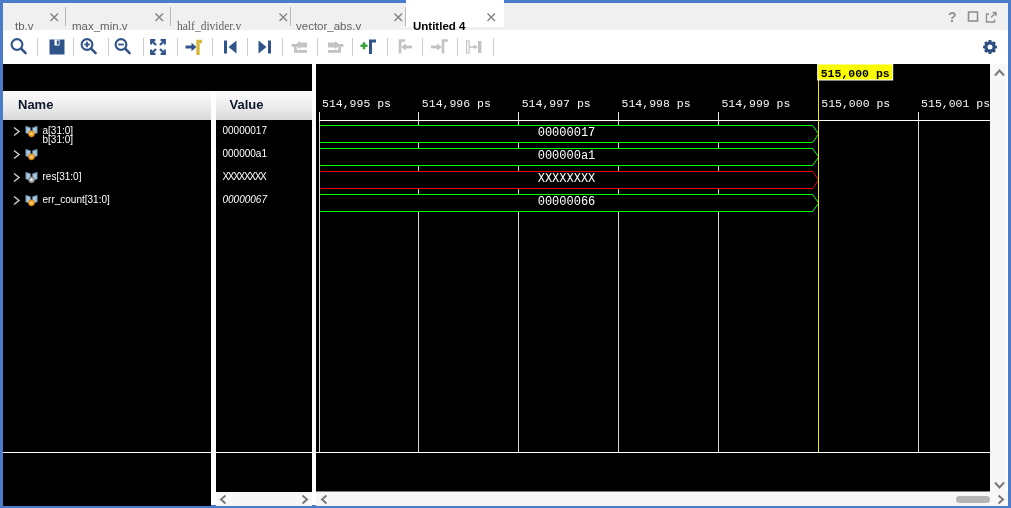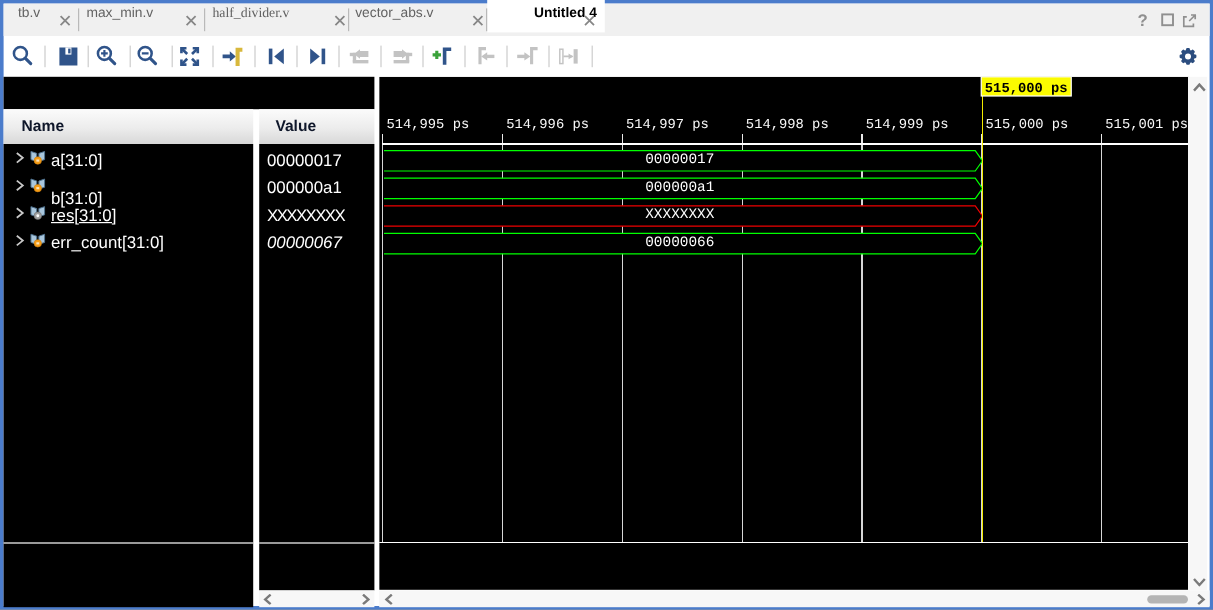--- a/index.html
+++ b/index.html
@@ -3,46 +3,46 @@
 <meta charset="utf-8">
 <style>
   html,body{margin:0;padding:0;}
   #page{position:relative;width:1011px;height:508px;background:#4b7ccb;overflow:hidden;
         font-family:"Liberation Sans",sans-serif;}
   #content{position:absolute;left:3px;top:3px;width:1005px;height:502px;background:#ffffff;}
   .abs{position:absolute;}
   
   #tabbar{position:absolute;left:3px;top:3px;width:1005px;height:27px;background:#f0f0f0;}
   .tab{position:absolute;top:0;height:27px;}
-  .tabtxt{position:absolute;font-size:11.5px;color:#626262;top:5px;white-space:nowrap;}
+  .tabtxt{position:absolute;font-size:11.5px;color:#626262;top:20px;white-space:nowrap;}
   .tabdiv{position:absolute;top:7px;width:1px;height:19px;background:#b9b9b9;}
   .tabx{position:absolute;top:12px;}
   
   .tooldiv{position:absolute;width:1px;height:18px;top:38px;background:#cccccc;}
   .ticon{position:absolute;top:36px;width:22px;height:22px;}
   
   .blackpanel{position:absolute;background:#000;}
   .hdr{position:absolute;top:91px;height:29px;background:linear-gradient(180deg,#fbfbfb 0%,#ececec 55%,#d8d8d8 100%);}
   .hdrtxt{position:absolute;font-size:13px;font-weight:bold;color:#0f172a;top:97px;}
-  .rowtxt{position:absolute;font-size:14px;color:#ffffff;white-space:nowrap;}
+  .rowtxt{position:absolute;font-size:10px;color:#ffffff;white-space:nowrap;}
   .whiteline{position:absolute;height:1px;background:#ffffff;}
   .sbar{position:absolute;background:#f7f7f7;}
 </style>
 </head>
 <body>
 <div id="page">
   <div id="content"></div>
 
   <div id="tabbar"></div>
   <div class="tab" style="left:406px;width:98px;background:#ffffff;"></div>
   <div class="tabtxt" style="left:15px;">tb.v</div>
   <div class="tabtxt" style="left:72px;">max_min.v</div>
   <div class="tabtxt" style="left:177px;font-family:Liberation Serif, serif;">half_divider.v</div>
   <div class="tabtxt" style="left:296px;">vector_abs.v</div>
-  <div class="tabtxt" style="left:413px;color:#000;font-weight:bold;margin-left:32px;">Untitled 4</div>
+  <div class="tabtxt" style="left:413px;color:#000;font-weight:bold;">Untitled 4</div>
   <svg class="tabx" style="left:49px" width="11" height="11">
       <path d="M1.5,1.5 L9,9 M9,1.5 L1.5,9" stroke="#878787" stroke-width="1.5"></path>
     </svg>
   <svg class="tabx" style="left:154px" width="11" height="11">
       <path d="M1.5,1.5 L9,9 M9,1.5 L1.5,9" stroke="#878787" stroke-width="1.5"></path>
     </svg>
   <svg class="tabx" style="left:278px" width="11" height="11">
       <path d="M1.5,1.5 L9,9 M9,1.5 L1.5,9" stroke="#878787" stroke-width="1.5"></path>
     </svg>
   <svg class="tabx" style="left:393px" width="11" height="11">
@@ -197,22 +197,22 @@
 
   <svg class="abs" style="left:12px;top:120px;" width="30" height="95">
     <g stroke="#c8c8c8" stroke-width="1.5" fill="none">
       <path d="M2,7.5 L7,11.5 L2,15.5"></path>
       <path d="M2,30.5 L7,34.5 L2,38.5"></path>
       <path d="M2,53.5 L7,57.5 L2,61.5"></path>
       <path d="M2,76.5 L7,80.5 L2,84.5"></path>
     </g>
   </svg>
   <div class="rowtxt" style="left:42.5px;top:124.5px;">a[31:0]</div>
-  <div class="rowtxt" style="left:42.5px;top:157px;text-align:center;">b[31:0]</div>
-  <div class="rowtxt" style="left:42.5px;top:170.5px;text-decoration:underline;">res[31:0]</div>
+  <div class="rowtxt" style="left:42.5px;top:134px;text-align:center;">b[31:0]</div>
+  <div class="rowtxt" style="left:42.5px;top:170.5px;">res[31:0]</div>
   <div class="rowtxt" style="left:42.5px;top:193.5px;text-align:right;">err_count[31:0]</div>
 
   <svg class="abs" style="left:25px;top:125px;" width="13" height="95">
     <g id="sig1">
       <path d="M0.8,1.2 L5.6,2.8 L5.6,9.6 L0.8,8 Z" fill="#a9c6dc" stroke="#4e718e" stroke-width="0.8"></path>
       <path d="M12.2,1.2 L7.4,2.8 L7.4,9.6 L12.2,8 Z" fill="#a9c6dc" stroke="#4e718e" stroke-width="0.8"></path>
       <circle cx="6.5" cy="8.8" r="3.1" fill="#f59d18" stroke="#c97c0e" stroke-width="0.5"></circle>
       <rect x="5.3" y="7.9" width="2.4" height="1.8" fill="#fce3b8"></rect>
     </g>
     <use href="#sig1" y="23"></use>

